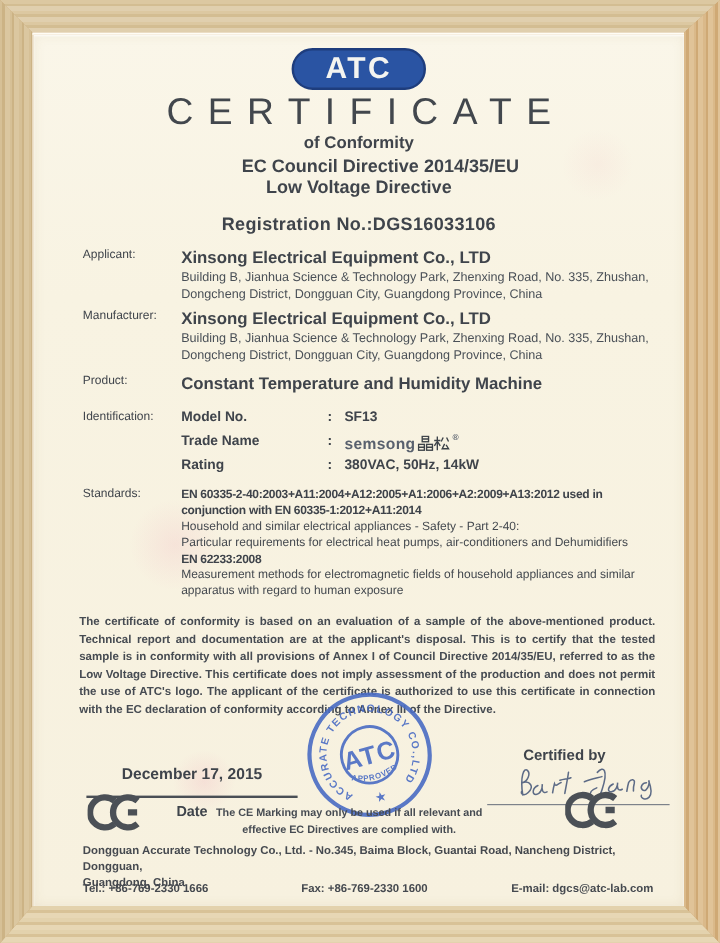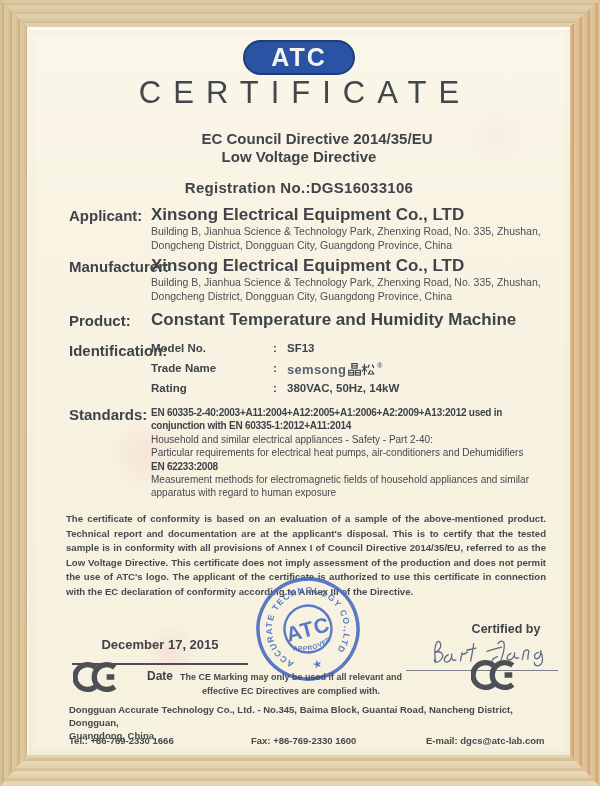--- a/index.html
+++ b/index.html
@@ -40,43 +40,43 @@
     display:flex;align-items:center;justify-content:center;box-sizing:border-box;
     color:#f4f4f0;font-weight:bold;font-size:25px;letter-spacing:2px;}
   .title{top:46px;font-size:31px;font-weight:normal;letter-spacing:12px;margin-right:-12px;color:#42474d;}
   .sub1{top:81px;font-size:14px;font-weight:bold;}
   .sub2{top:101px;font-size:15px;font-weight:bold;padding-left:36px;}
   .sub3{top:119px;font-size:15px;font-weight:bold;}
   .reg{top:150px;font-size:15px;font-weight:bold;letter-spacing:.3px;}
 
   
   .frow{position:absolute;left:0;right:0;display:grid;grid-template-columns:82px 1fr;padding-left:41px;}
-  .flabel{font-size:15px;font-weight:bold;}
-  .fname{font-size:17px;font-weight:bold;line-height:15px;}
+  .flabel{font-size:10px;font-weight:normal;}
+  .fname{font-size:14px;font-weight:bold;line-height:15px;}
   .faddr{font-size:10.5px;line-height:13.5px;color:#4a5057;white-space:nowrap;}
   .addr-gap{margin-top:3px;}
   .irow{display:flex;height:20px;align-items:flex-start;}
   .iname{width:122px;font-size:11.5px;font-weight:bold;}
   .icolon{width:14px;font-size:11.5px;font-weight:bold;}
   .ival{font-size:11.5px;font-weight:bold;}
   .tradename{color:#59616e;display:flex;align-items:flex-start;font-size:13px;letter-spacing:.3px;}
   .tradename svg{margin:1px 0 0 2px;}
   .tradename sup{font-size:7px;margin-left:1px;}
   .std{font-size:10px;line-height:13.4px;white-space:nowrap;color:#44494f;}
   .std.b{font-weight:bold;letter-spacing:-0.25px;color:#3e434a;}
 
   
   .declaration{top:483px;left:38px;right:24px;font-size:9.6px;font-weight:bold;line-height:14.6px;
     text-align:justify;color:#464b52;}
 
   
   .date-block{left:44px;top:608px;width:176px;text-align:center;}
   .date-value{font-size:13px;font-weight:bold;padding-bottom:11px;border-bottom:2px solid #4a4f55;}
   .date-label{margin-top:4px;font-size:12px;font-weight:bold;}
-  .certified{left:408px;top:593px;width:140px;text-align:center;font-size:12.5px;font-weight:bold;}
+  .certified{left:408px;top:593px;width:140px;font-size:12.5px;font-weight:bold;}
   .sig-svg{left:398px;top:603px;transform:rotate(-2deg);}
   .sig-line{left:378px;top:641px;width:152px;border-top:1.5px solid #7d828a;height:0;}
   .seal{left:225px;top:545px;opacity:.9;}
 
   .ce-left{left:45px;top:631px;}
   .ce-right{left:443px;top:629px;}
   .ce-note{left:133px;top:642px;width:260px;text-align:center;font-size:9px;font-weight:bold;line-height:1.5;color:#464b52;}
 
   .footer-addr{left:41px;top:675px;right:20px;font-size:9.5px;font-weight:bold;line-height:1.35;color:#45494f;}
   .tel{left:41px;top:706px;}
@@ -92,20 +92,21 @@
   <div class="frame-side frame-bottom"></div>
   <div class="frame-side frame-left"></div>
   <div class="frame-side frame-right"></div>
 
   <div class="paper">
 
     <div class="abs pill">
       <div class="pill-inner">ATC</div>
     </div>
     <div class="abs ctr title">CERTIFICATE</div>
+    <div class="abs ctr sub1">of Conformity</div>
     <div class="abs ctr sub2">EC Council Directive 2014/35/EU</div>
     <div class="abs ctr sub3">Low Voltage Directive</div>
     <div class="abs ctr reg">Registration No.:DGS16033106</div>
 
     <div class="frow" style="top:178px">
       <div class="flabel">Applicant:</div>
       <div>
         <div class="fname">Xinsong Electrical Equipment Co., LTD</div>
         <div class="faddr addr-gap">Building B, Jianhua Science &amp; Technology Park, Zhenxing Road, No. 335, Zhushan,</div>
         <div class="faddr">Dongcheng District, Dongguan City, Guangdong Province, China</div>

